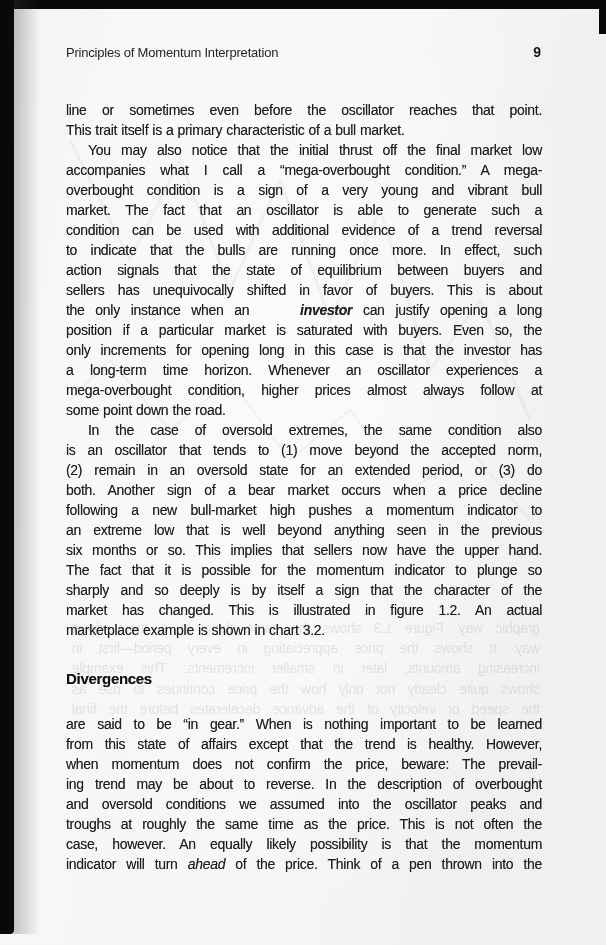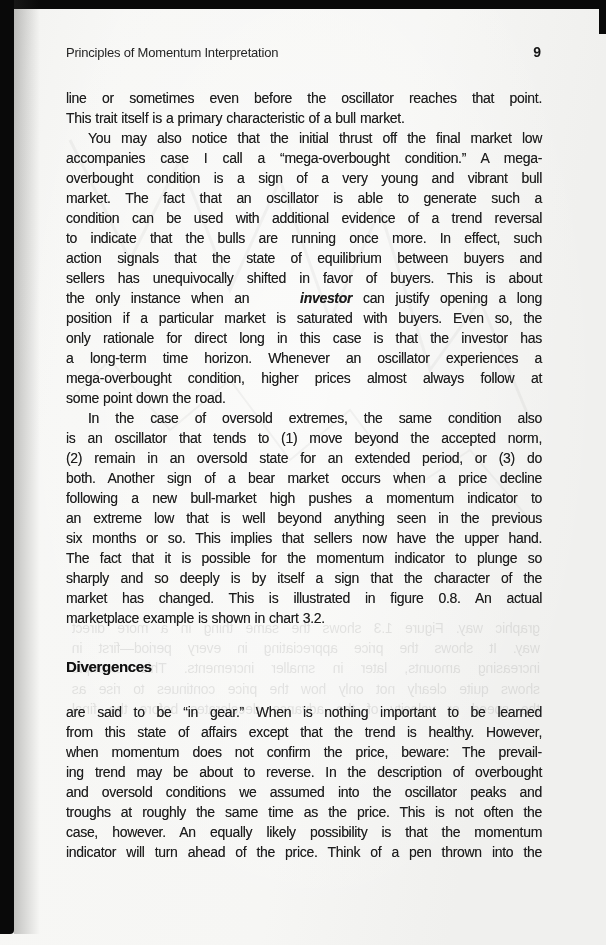--- a/index.html
+++ b/index.html
@@ -19,28 +19,28 @@
   .edge-shadow{position:absolute;left:14px;top:0;width:26px;height:934px;
     background:linear-gradient(90deg,rgba(60,60,58,.28),rgba(60,60,58,0));}
 
   
   .runhead{position:absolute;left:66px;top:45px;width:476px;height:18px;
     font-size:13px;letter-spacing:-.2px;color:#242424;}
   .pageno{position:absolute;left:481px;top:44px;width:60px;text-align:right;
     font-weight:bold;font-size:14px;color:#141414;}
 
   
-  .bodytext{position:absolute;left:66px;top:88px;width:476px;
+  .bodytext{position:absolute;left:66px;top:100px;width:476px;
     font-size:14px;line-height:20px;letter-spacing:-.3px;word-spacing:.5px;
     text-shadow:0 0 .5px rgba(20,20,20,.5);}
   .tline{text-align:justify;text-align-last:justify;height:20px;white-space:nowrap0;}
   .tline.end{text-align-last:left;}
   .para.indent .tline:first-child{padding-left:22px;}
   .bi{font-weight:bold;font-style:italic;margin-left:40px;}
-  .it{}
+  .it{font-style:italic;}
 
   .secheading{font-size:15px;font-weight:bold;letter-spacing:-.3px;color:#111;
     margin:29px 0 25px 0;text-shadow:0 0 .5px rgba(20,20,20,.5);}
 
   
   .bleed{position:absolute;left:72px;top:618px;width:468px;
     transform:scaleX(-1);opacity:.14;color:#5f5f5f;
     font-size:14px;line-height:20.2px;letter-spacing:-.2px;
     filter:blur(.5px);pointer-events:none;}
   .bleed .bline{text-align:justify;text-align-last:justify;height:20.2px;}
@@ -73,45 +73,45 @@
   <div class="runhead">Principles of Momentum Interpretation</div>
   <div class="pageno">9</div>
 
   <div class="bodytext" id="bodytext">
       <div class="para">
         <div class="tline">line or sometimes even before the oscillator reaches that point.</div>
         <div class="tline end">This trait itself is a primary characteristic of a bull market.</div>
       </div>
       <div class="para indent">
         <div class="tline">You may also notice that the initial thrust off the final market low</div>
-        <div class="tline">accompanies case I call a “mega-overbought condition.”  A mega-</div>
+        <div class="tline">accompanies what I call a “mega-overbought condition.”  A mega-</div>
         <div class="tline">overbought condition is a sign of a very young and vibrant bull</div>
         <div class="tline">market.  The fact that an oscillator is able to generate such a</div>
         <div class="tline">condition can be used with additional evidence of a trend reversal</div>
         <div class="tline">to indicate that the bulls are running once more.  In effect, such</div>
         <div class="tline">action signals that the state of equilibrium between buyers and</div>
         <div class="tline">sellers has unequivocally shifted in favor of buyers.  This is about</div>
         <div class="tline">the only instance when an <span class="bi">investor</span> can justify opening a long</div>
         <div class="tline">position if a particular market is saturated with buyers.  Even so, the</div>
-        <div class="tline">only rationale for direct long in this case is that the investor has</div>
+        <div class="tline">only increments for opening long in this case is that the investor has</div>
         <div class="tline">a long-term time horizon.  Whenever an oscillator experiences a</div>
         <div class="tline">mega-overbought condition, higher prices almost always follow at</div>
         <div class="tline end">some point down the road.</div>
       </div>
       <div class="para indent">
         <div class="tline">In the case of oversold extremes, the same condition also</div>
         <div class="tline">is an oscillator that tends to (1) move beyond the accepted norm,</div>
         <div class="tline">(2) remain in an oversold state for an extended period, or (3) do</div>
         <div class="tline">both.  Another sign of a bear market occurs when a price decline</div>
         <div class="tline">following a new bull-market high pushes a momentum indicator to</div>
         <div class="tline">an extreme low that is well beyond anything seen in the previous</div>
         <div class="tline">six months or so.  This implies that sellers now have the upper hand.</div>
         <div class="tline">The fact that it is possible for the momentum indicator to plunge so</div>
         <div class="tline">sharply and so deeply is by itself a sign that the character of the</div>
-        <div class="tline">market has changed.  This is illustrated in figure 0.8.  An actual</div>
+        <div class="tline">market has changed.  This is illustrated in figure 1.2.  An actual</div>
         <div class="tline end">marketplace example is shown in chart 3.2.</div>
       </div>
       <div class="secheading">Divergences</div>
       <div class="para">
         <div class="tline">are said to be “in gear.”  When is nothing important to be learned</div>
         <div class="tline">from this state of affairs except that the trend is healthy.  However,</div>
         <div class="tline">when momentum does not confirm the price, beware:  The prevail-</div>
         <div class="tline">ing trend may be about to reverse.  In the description of overbought</div>
         <div class="tline">and oversold conditions we assumed into the oscillator peaks and</div>
         <div class="tline">troughs at roughly the same time as the price.  This is not often the</div>

